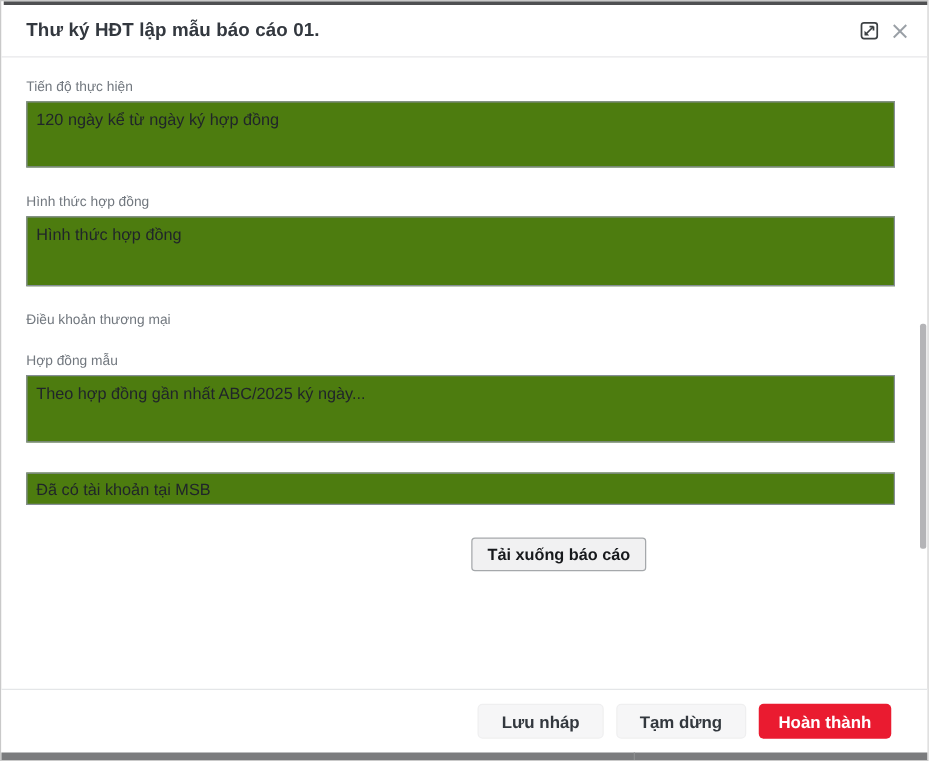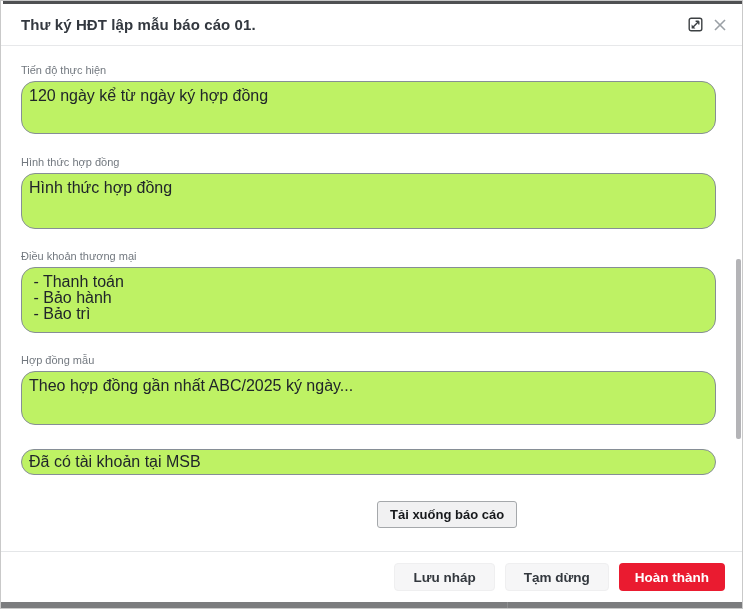--- a/index.html
+++ b/index.html
@@ -14,40 +14,40 @@
     border-bottom:1px solid #e7e8ea;display:flex;align-items:center;
     padding:0 14px 0 20px;box-sizing:border-box;
   }
   .title{font-size:15px;font-weight:bold;color:#33383f;letter-spacing:.1px;}
   .header-icons{margin-left:auto;display:flex;align-items:center;gap:9px;}
   .icon-btn{width:16px;height:16px;display:flex;align-items:center;justify-content:center;cursor:pointer;background:none;border:none;padding:0;}
   .body{position:absolute;top:46px;left:0;right:0;padding:17px 26px 0 20px;box-sizing:border-box;}
   .field{display:block;}
   .field .lbl{display:block;font-size:11px;color:#72787f;margin-bottom:5px;}
   .field textarea,.field input{
-    width:100%;box-sizing:border-box;border:1px solid #868e96;border-radius:14px;
-    background:#bef264;font-family:"Liberation Sans", sans-serif;font-size:16px;
+    width:100%;box-sizing:border-box;border:1px solid #868e96;border-radius:0;
+    background:#4d7c0f;font-family:"Liberation Sans", sans-serif;font-size:13px;
     color:#20252a;padding:6px 7px;resize:none;line-height:16px;display:block;outline:none;
   }
   .ta1{height:53px;} .ta2{height:56px;} .ta3{height:66px;} .ta4{height:54px;}
   .in5{height:26px;padding:4px 7px;}
   .f1{margin-bottom:22px;} .f2{margin-bottom:21px;} .f3{margin-bottom:21px;}
   .f4{margin-bottom:24px;} .f5{margin-bottom:0;}
   .actions{position:relative;height:27px;margin-top:26px;}
   .btn-gray{
     position:absolute;top:0;height:27px;background:#f1f1f2;border:1px solid #a5a8ab;
     border-radius:3px;font-family:"Liberation Sans", sans-serif;
     font-size:13px;font-weight:bold;color:#17191c;padding:0 12px;cursor:pointer;
   }
   .btn-preview{left:0;}
   .btn-download{left:356px;}
   .footer{
     position:absolute;left:0;right:0;bottom:6px;height:51px;
     border-top:1px solid #e4e6e8;display:flex;align-items:center;
-    justify-content:flex-end;gap:10px;padding-right:17px;box-sizing:border-box;background:#fff;
+    justify-content:flex-end;gap:10px;padding-right:29px;box-sizing:border-box;background:#fff;
   }
   .btn-soft{
     height:28px;background:#f6f6f7;border:1px solid #efeff0;border-radius:4px;
     font-family:"Liberation Sans", sans-serif;font-size:13.5px;font-weight:600;
     color:#33383e;padding:0 18px;cursor:pointer;
   }
   .btn-primary{
     height:28px;background:#ea1b30;border:none;border-radius:4px;
     font-family:"Liberation Sans", sans-serif;font-size:13.5px;font-weight:bold;
     color:#ffffff;padding:0 16px;cursor:pointer;text-align:center;
@@ -90,23 +90,20 @@
       <textarea class="ta1" spellcheck="false" style="">120 ngày kể từ ngày ký hợp đồng</textarea>
     </div>
 
     <div class="field f2">
       <span class="lbl">Hình thức hợp đồng</span>
       <textarea class="ta2" spellcheck="false" style="">Hình thức hợp đồng</textarea>
     </div>
 
     <div class="field f3">
       <span class="lbl">Điều khoản thương mại</span>
-      <textarea class="ta3" spellcheck="false" style=""> - Thanh toán
- - Bảo hành
- - Bảo trì</textarea>
     </div>
 
     <div class="field f4">
       <span class="lbl">Hợp đồng mẫu</span>
       <textarea class="ta4" spellcheck="false" style="">Theo hợp đồng gần nhất ABC/2025 ký ngày...</textarea>
     </div>
 
     <div class="field f5">
       <input class="in5" type="text" spellcheck="false" value="Đã có tài khoản tại MSB" style="">
     </div>

